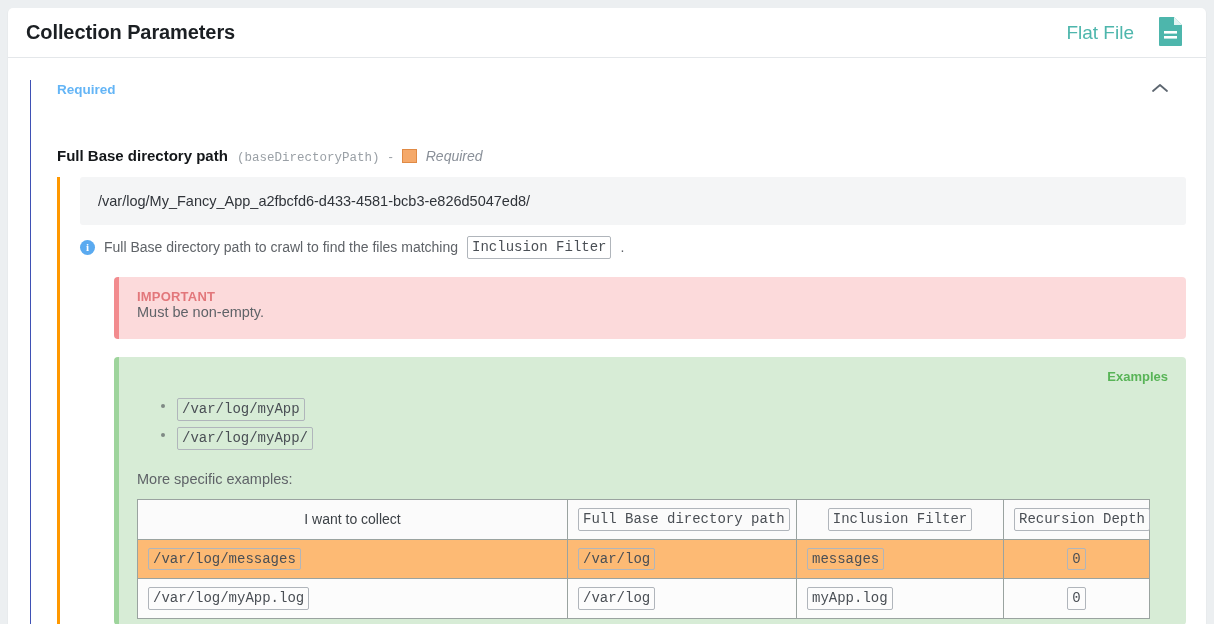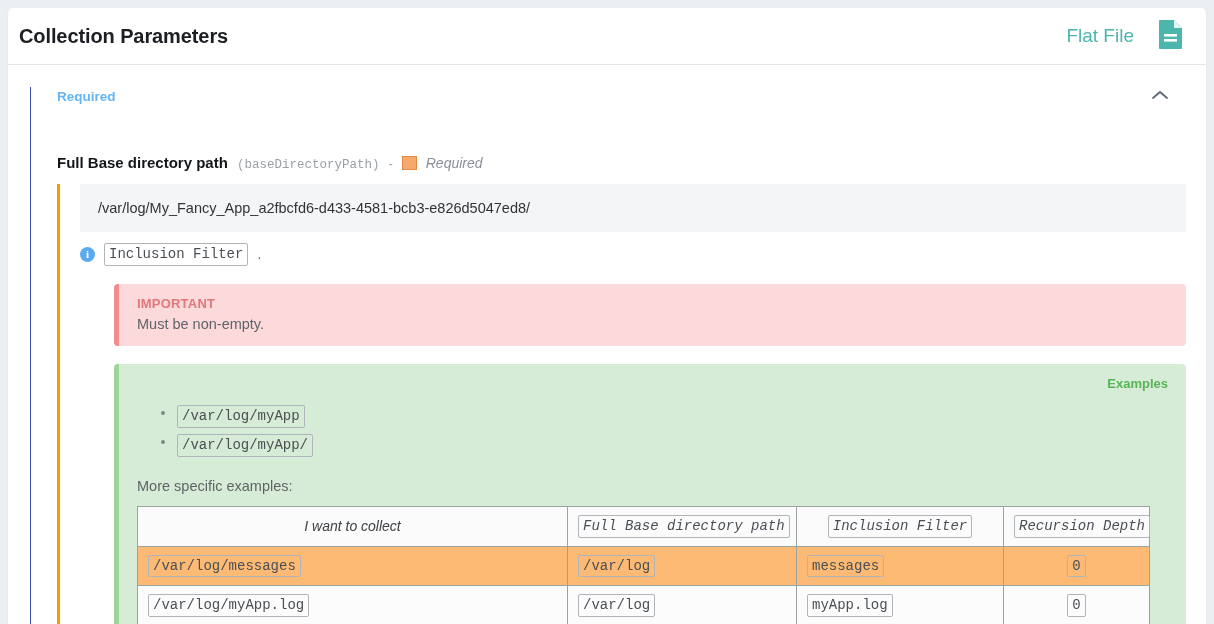--- a/index.html
+++ b/index.html
@@ -21,26 +21,26 @@
     background: #ffffff;
     border-radius: 5px;
     width: 1198px;
     min-height: 620px;
     box-shadow: 0 1px 2px rgba(0,0,0,0.07);
     overflow: hidden;
     position: relative;
   }
   
   .card-header {
-    height: 57px;
+    height: 50px;
     border-bottom: 1px solid #e4e7ea;
     display: flex;
     align-items: center;
     justify-content: space-between;
-    padding: 0 22px 0 11px;
+    padding: 0 22px 0 18px;
   }
   .card-title {
     font-size: 20px;
     font-weight: bold;
     color: #1b1f23;
     letter-spacing: -0.1px;
   }
   .header-right {
     display: flex;
     align-items: center;
@@ -180,21 +180,20 @@
   .adm.important {
     background: #fcdadb;
     border-left: 5px solid #f28b8e;
     height: 62px;
   }
   .adm-title-important {
     color: #e2777b;
     font-size: 13px;
     font-weight: bold;
     letter-spacing: 0.2px;
-    margin-bottom: 5px;
   }
   .adm-text {
     font-size: 14.5px;
     color: #5f6368;
   }
   .adm.examples {
     background: #d7ecd6;
     border-left: 5px solid #9ed49c;
     padding-bottom: 6px;
   }
@@ -249,21 +248,20 @@
     padding: 8px 10px;
     vertical-align: middle;
     height: 36px;
   }
   .ex-table th {
     text-align: center;
     font-weight: normal;
     font-size: 14px;
     color: #3d4247;
     background: #fbfbfb;
-    font-style: italic;
   }
   .ex-table tbody tr.odd td { background: #fdba74; }
   .ex-table tbody tr.even td { background: #fcfcfc; }
   .col-collect { width: 430px; }
   .col-base    { width: 229px; }
   .col-incl    { width: 207px; }
   .col-depth   { width: 146px; }
   td.center { text-align: center; }
 </style>
 </head>
@@ -307,20 +305,21 @@
           <span class="req-badge"></span>
           <span class="req-word">Required</span>
         </div>
 
         <div class="param-body">
 
           <div class="value-box">/var/log/My_Fancy_App_a2fbcfd6-d433-4581-bcb3-e826d5047ed8/</div>
 
           <div class="help-row">
             <span class="info-icon">i</span>
+            <span>Full Base directory path to crawl to find the files matching</span>
             <span class="chip">Inclusion Filter</span>
             <span>.</span>
           </div>
 
           <div class="adm important">
             <div class="adm-title-important">IMPORTANT</div>
             <div class="adm-text">Must be non-empty.</div>
           </div>
 
           <div class="adm examples">

